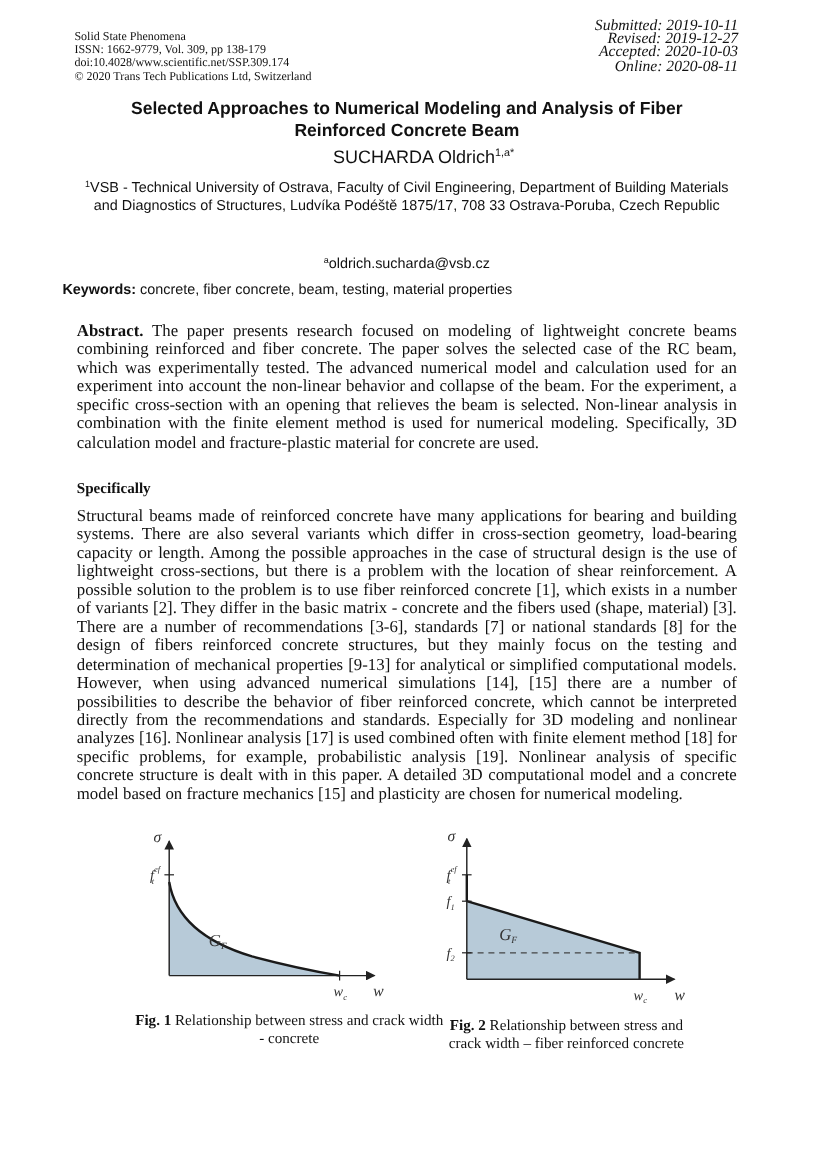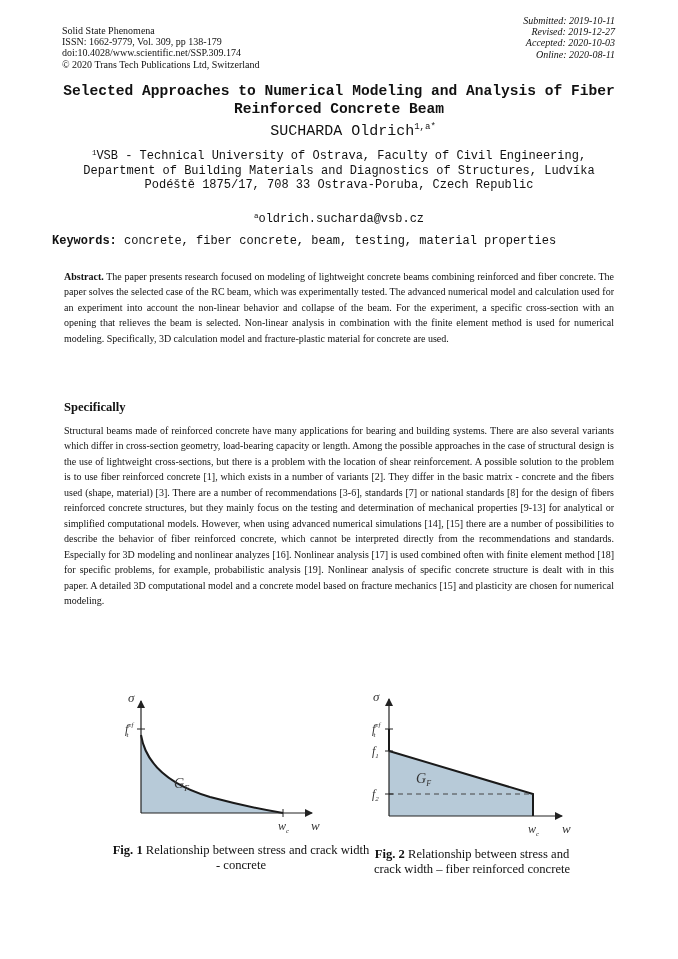--- a/index.html
+++ b/index.html
@@ -1,29 +1,29 @@
 <!DOCTYPE html>
 <html><head>
 <meta charset="utf-8">
 <style>
   html, body { margin: 0; padding: 0; background: #ffffff; }
   body { width: 678px; height: 959px; position: relative; overflow: hidden; color: #111; }
   .serif { font-family: "Liberation Serif", "DejaVu Serif", serif; }
-  .sans { font-family: Liberation Mono, monospace; }
+  .sans { font-family: Liberation Sans, sans-serif; }
   .hdr-left { position: absolute; left: 62px; top: 25px; font-size: 10px; line-height: 11.2px; }
-  .hdr-right { position: absolute; right: 63px; top: 15px; font-size: 10px; line-height: 11.2px; font-style: italic; text-align: right; }
+  .hdr-right { position: absolute; right: 63px; top: 15px; font-size: 13px; line-height: 11.2px; font-style: italic; text-align: right; }
   .title { position: absolute; left: 62px; width: 554px; top: 82px; text-align: center; font-weight: bold; font-size: 14.6px; line-height: 18px; }
   .author { position: absolute; left: 76px; width: 554px; top: 123px; text-align: center; font-size: 15px; line-height: 18px; }
   .author sup { font-size: 9px; vertical-align: 6px; line-height: 0; }
   .affil { position: absolute; left: 62px; width: 554px; top: 149px; text-align: center; font-size: 12px; line-height: 14.6px; }
   .affil sup, .email sup { font-size: 7.5px; vertical-align: 4px; line-height: 0; }
   .email { position: absolute; left: 62px; width: 554px; top: 200px; text-align: center; font-size: 12px; line-height: 14px; margin-top: 12px; }
   .keywords { position: absolute; left: 52px; top: 234px; font-size: 12px; line-height: 14px; }
   .keywords b { font-weight: bold; }
-  .para { position: absolute; left: 64px; width: 550px; font-size: 10px; line-height: 15.45px; text-align: justify; hyphens: none; }
+  .para { position: absolute; left: 64px; width: 550px; font-size: 14px; line-height: 15.45px; text-align: justify; hyphens: none; }
   .para b { font-weight: bold; }
   .abstract { top: 269px; }
   .intro-h { position: absolute; left: 64px; top: 400px; font-size: 12.6px; font-weight: bold; }
   .intro { top: 423px; }
   .fig { position: absolute; }
   .fig svg { display: block; }
   .caption { position: absolute; text-align: center; font-size: 12.6px; line-height: 15.4px; }
   .caption b { font-weight: bold; }
   .cap1 { left: 92px; width: 258px; top: 843px; margin-left: 20px; }
   .cap2 { left: 366px; width: 212px; top: 847px; }

